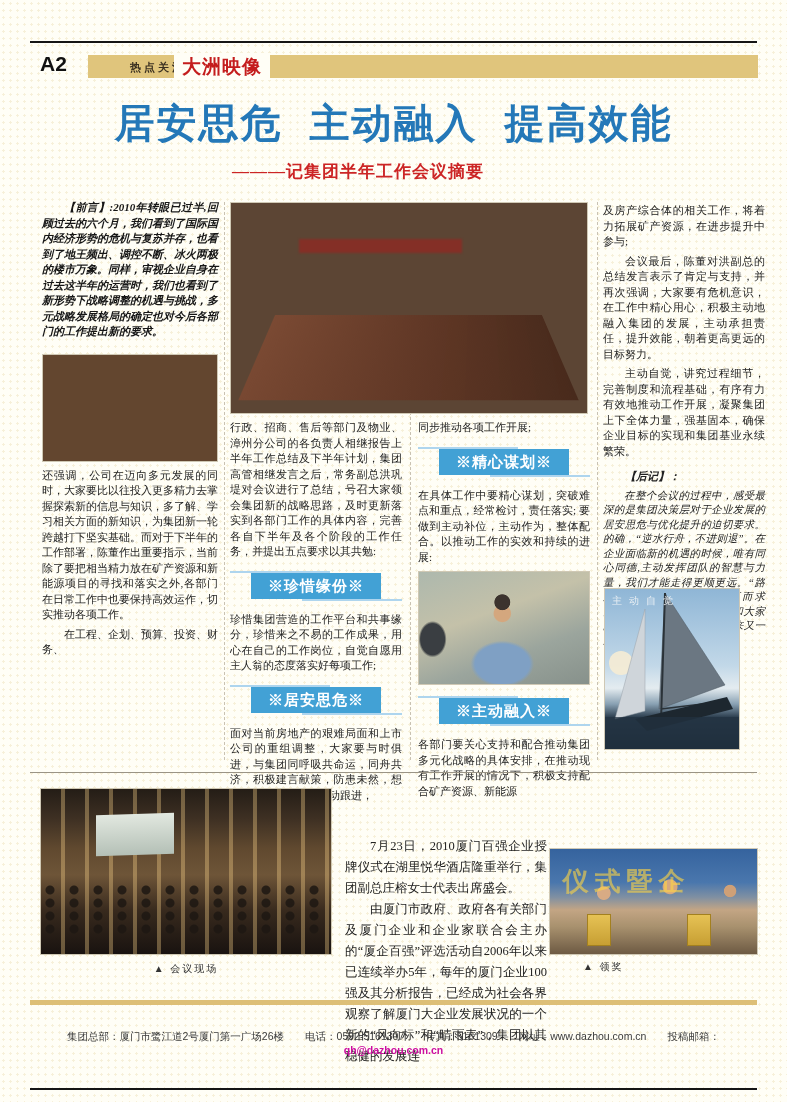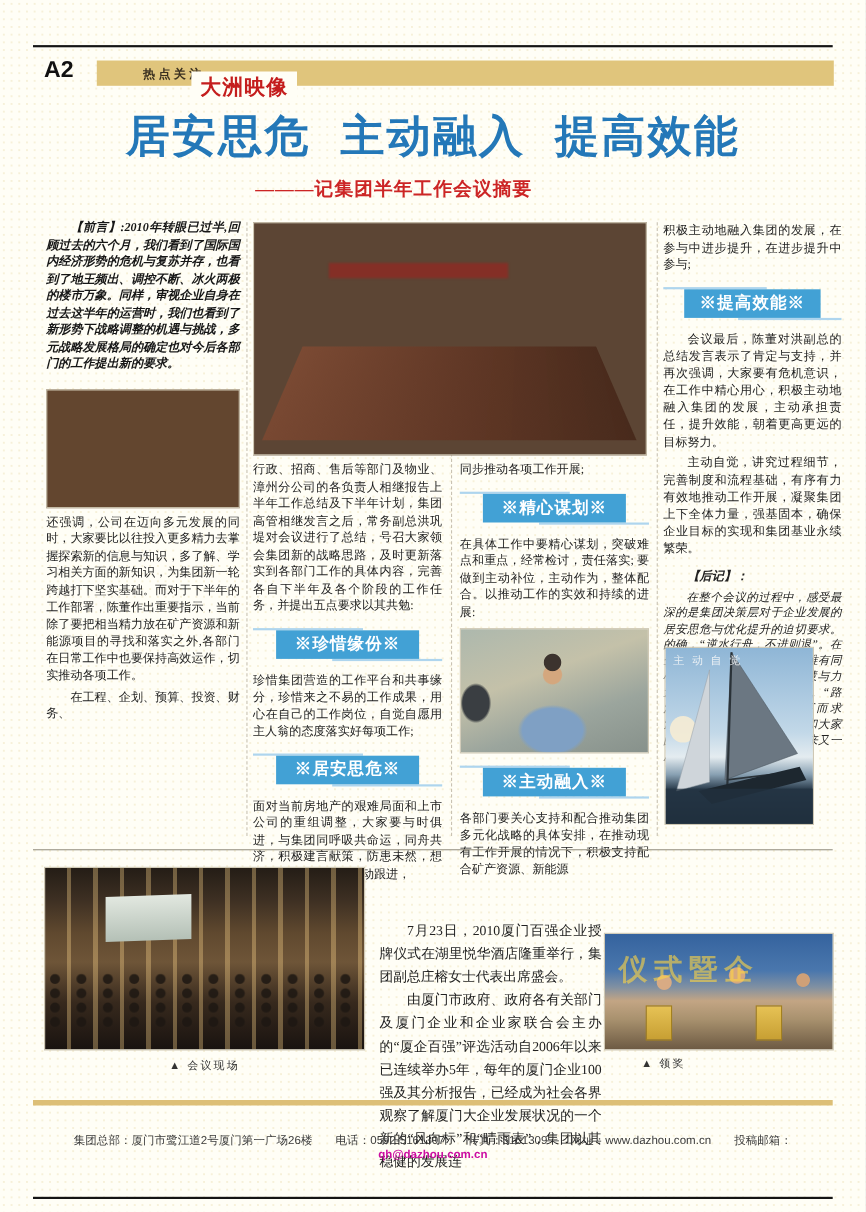--- a/index.html
+++ b/index.html
@@ -12,21 +12,21 @@
     font-family:"Liberation Serif", serif; color:#1c1c1c; overflow:hidden;
   }
   .rule-black { position:absolute; left:30px; width:727px; height:2px; background:#151515; }
   
   .pagenum { position:absolute; left:40px; top:52px; font-family:"Liberation Sans",sans-serif;
     font-size:21px; font-weight:bold; color:#111; }
   .goldbar { position:absolute; left:88px; top:55px; width:670px; height:23px; background:#e0c57c; }
   .section-tag { position:absolute; left:42px; top:5px; font-size:11px; font-weight:bold;
     color:#3a3020; letter-spacing:3px; }
   .masthead-box { position:absolute; left:86px; top:-2px; height:27px; padding:0 8px;
-    background:#fffef6; display:flex; align-items:center;margin-top:12px; }
+    background:#fffef6; display:flex; align-items:center; }
   .masthead { font-size:19px; font-weight:bold; color:#c41d1d; letter-spacing:1px;
     font-family:"Liberation Serif",serif; }
   
   .headline { position:absolute; left:30px; top:96px; width:727px; text-align:center;
     font-family:"Liberation Sans",sans-serif; font-size:40px; font-weight:bold;
     color:#2478b8; letter-spacing:2px; word-spacing:14px; }
   .subhead { position:absolute; left:232px; top:160px; font-size:17px; font-weight:bold;
     color:#cc2525; letter-spacing:1px; }
   
   .col { position:absolute; top:200px; font-size:11px; line-height:15.5px;
@@ -170,24 +170,21 @@
     </div>
     <p>在具体工作中要精心谋划，突破难点和重点，经常检讨，责任落实; 要做到主动补位，主动作为，整体配合。以推动工作的实效和持续的进展:</p>
     <div class="photo photo-speaker"></div>
     <div class="badge-wrap">
       <div class="badge">※主动融入※</div>
     </div>
     <p>各部门要关心支持和配合推动集团多元化战略的具体安排，在推动现有工作开展的情况下，积极支持配合矿产资源、新能源</p>
   </div>
 
   <div class="col" style="left:603px; top:203px; width:162px">
-    <p>积极主动地融入集团的发展，在参与中进步提升，在进步提升中参与;</p>
-    <div class="badge-wrap">
-      <div class="badge">※提高效能※</div>
-    </div>
+    <p>及房产综合体的相关工作，将着力拓展矿产资源，在进步提升中参与;</p>
     <p class="indent">会议最后，陈董对洪副总的总结发言表示了肯定与支持，并再次强调，大家要有危机意识，在工作中精心用心，积极主动地融入集团的发展，主动承担责任，提升效能，朝着更高更远的目标努力。</p>
     <p class="indent">主动自觉，讲究过程细节，完善制度和流程基础，有序有力有效地推动工作开展，凝聚集团上下全体力量，强基固本，确保企业目标的实现和集团基业永续繁荣。</p>
     <p class="postscript-title indent">【后记】：</p>
     <p class="postscript indent">在整个会议的过程中，感受最深的是集团决策层对于企业发展的居安思危与优化提升的迫切要求。的确，“逆水行舟，不进则退”。在企业面临新的机遇的时候，唯有同心同德,主动发挥团队的智慧与力量，我们才能走得更顺更远。“路漫漫其修远兮，吾将上下而求索”，相信，在陈董的带领和大家的共同努力之下，大洲将迎来又一次新的飞跃。</p>
   </div>
 
   <div class="photo photo-sail">
     <svg width="136" height="162" viewBox="0 0 136 162">
       <circle cx="16" cy="74" r="12" fill="#f6ecd4" opacity="0.9"></circle>
       <polygon points="40,20 40,122 10,130" fill="#cfd5da" stroke="#9aa3aa" stroke-width="0.5"></polygon>

